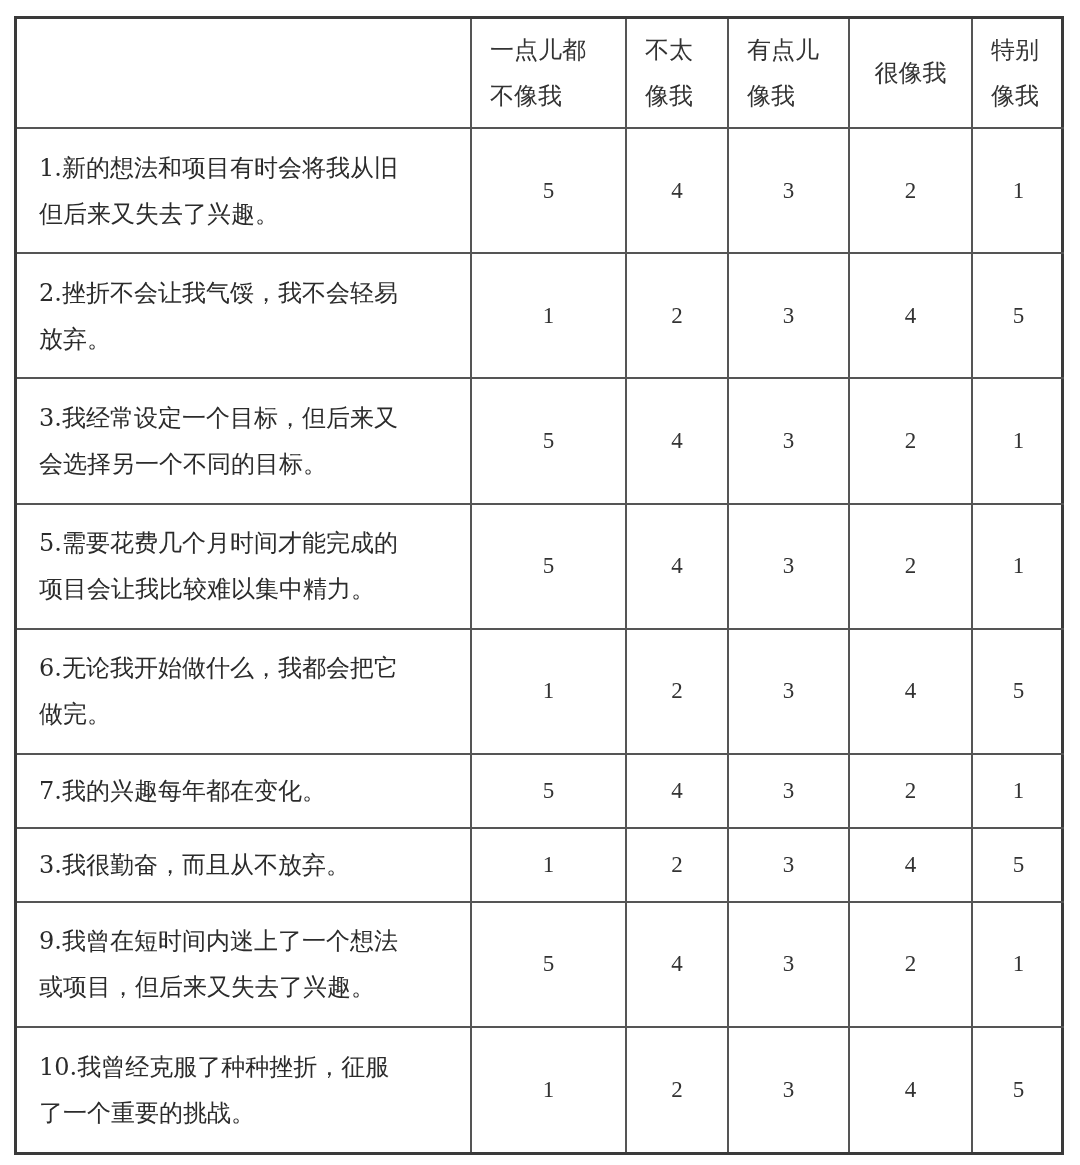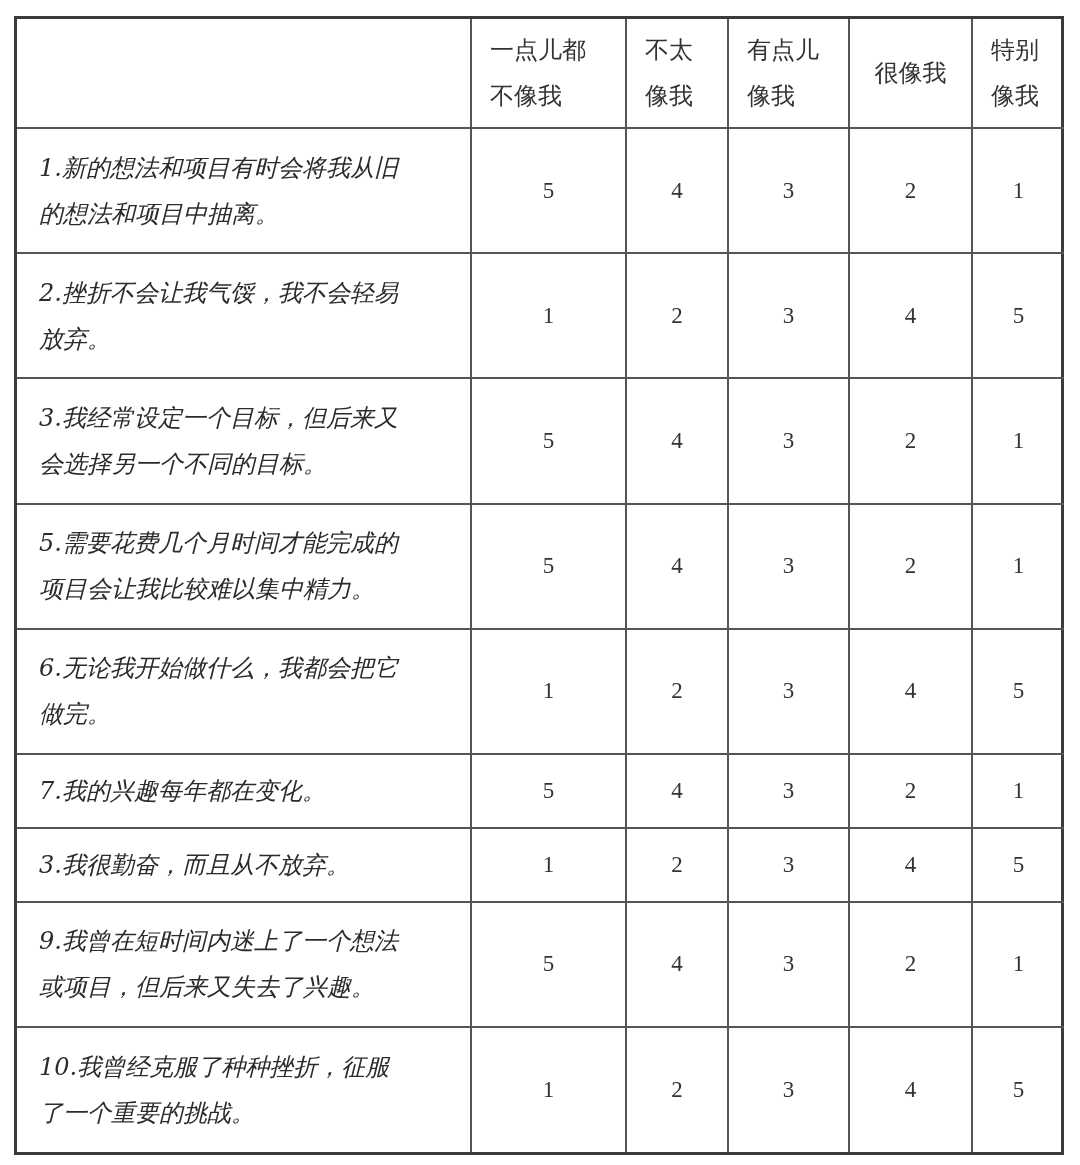--- a/index.html
+++ b/index.html
@@ -48,21 +48,20 @@
       padding-left: 18px;
       color: #333;
     }
     th.head.center { text-align: center; padding-left: 0; }
     td.item {
       text-align: left;
       vertical-align: middle;
       padding-left: 22px;
       padding-right: 10px;
       color: #2b2b2b;
-      font-style: italic;
     }
     td.val {
       text-align: center;
       vertical-align: middle;
       font-family: "Liberation Serif", "DejaVu Serif", serif;
       font-size: 23px;
       color: #333;
     }
     .hdr-row { height: 109px; }
     .row2 { height: 117px; }
@@ -104,21 +103,21 @@
           <span class="hline">特别</span>
           <span class="hline">像我</span>
         </th>
       </tr>
     </thead>
     <tbody>
 
       <tr class="row2">
         <td class="item">
           <span class="hline">1.新的想法和项目有时会将我从旧</span>
-          <span class="hline">的想法和项目中抽离。</span>
+          <span class="hline">但后来又失去了兴趣。</span>
         </td>
         <td class="val">5</td>
         <td class="val">4</td>
         <td class="val">3</td>
         <td class="val">2</td>
         <td class="val">1</td>
       </tr>
 
       <tr class="row2">
         <td class="item">

